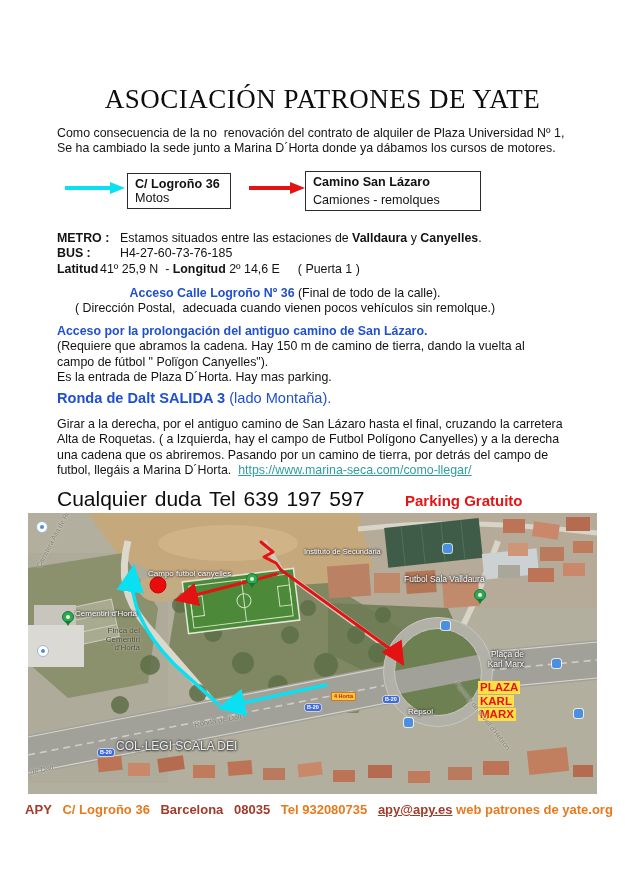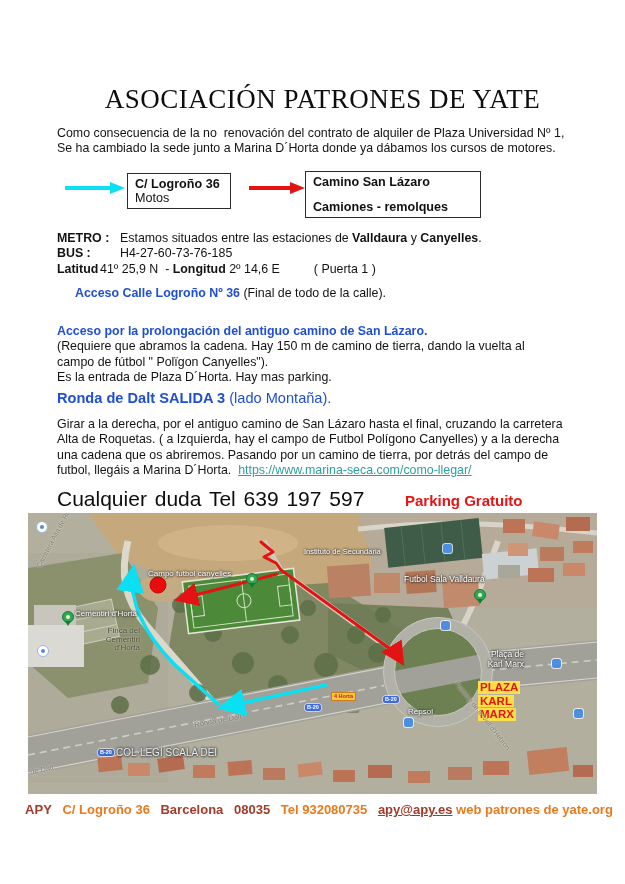--- a/index.html
+++ b/index.html
@@ -72,31 +72,32 @@
     <div class="s">Motos</div>
   </div>
   <div class="abs" style="left:247px;top:181px;">
     <svg width="58" height="14">
         <line x1="2" y1="7" x2="43" y2="7" stroke="#e31313" stroke-width="4"></line>
         <polygon points="43,1 58,7 43,13" fill="#e31313"></polygon>
       </svg>
   </div>
   <div class="abs routebox" style="left:305px;top:171px;min-width:160px;">
     <div class="t">Camino San Lázaro</div>
-    <div class="s" style="margin-top:11px;font-weight:bold;">Camiones - remolques</div>
+    <div class="s" style="margin-top:4px;">Camiones - remolques</div>
   </div>
 
   <div class="abs" style="left:57px;top:231px;">
     <div class="line"><span class="lbl">METRO :</span><span>Estamos situados entre las estaciones de </span><span class="b">Valldaura</span><span> y </span><span class="b">Canyelles</span><span>.</span></div>
     <div class="line"><span class="lbl">BUS :</span><span>H4-27-60-73-76-185</span></div>
-    <div class="line"><span class="lbl2">Latitud</span><span>41º 25,9 N  - </span><span class="b">Longitud</span><span> 2º 14,6 E</span><span style="margin-left:34px;">( Puerta 1 )</span></div>
+    <div class="line"><span class="lbl2">Latitud</span><span>41º 25,9 N  - </span><span class="b">Longitud</span><span> 2º 14,6 E</span><span style="margin-left:18px;">( Puerta 1 )</span></div>
   </div>
 
   <div class="abs" style="left:75px;top:286px;text-align:center;">
     <div class="line"><span class="blue">Acceso Calle Logroño Nº 36</span><span> (Final de todo de la calle).</span></div>
+    <div class="line">( Dirección Postal,  adecuada cuando vienen pocos vehículos sin remolque.)</div>
   </div>
 
   <div class="abs" style="left:57px;top:324px;">
     <div class="line blue">Acceso por la prolongación del antiguo camino de San Lázaro.</div>
     <div class="line">(Requiere que abramos la cadena. Hay 150 m de camino de tierra, dando la vuelta al</div>
     <div class="line">campo de fútbol " Polïgon Canyelles").</div>
     <div class="line">Es la entrada de Plaza D´Horta. Hay mas parking.</div>
   </div>
 
   <div class="abs ronda" style="left:57px;top:390px;"><span class="blue">Ronda de Dalt SALIDA 3</span><span class="bluereg"> (lado Montaña).</span></div>
@@ -247,21 +248,21 @@
     </div>
     <div class="chips" style="position:absolute;left:450px;top:168px;">
       <span>PLAZA</span>
       <span>KARL</span>
       <span>MARX</span>
     </div>
     <span class="ml" style="left:380px;top:194px;">Repsol</span>
     <span class="poi" style="left:376px;top:205px;"></span>
     <span class="ml road" style="left:166px;top:203px;transform:rotate(-10deg);">Ronda de Dalt</span>
     <span class="shield" style="left:70px;top:236px;">B-20</span>
-    <span class="ml" style="left:88px;top:235px;font-size:10px;color:#e8ecf2;">COL·LEGI SCALA DEI</span>
+    <span class="ml" style="left:88px;top:229px;font-size:12px;color:#e8ecf2;">COL·LEGI SCALA DEI</span>
     <span class="shield" style="left:355px;top:183px;">B-20</span>
     <span class="shield" style="left:277px;top:191px;">B-20</span>
     <span class="exitchip" style="left:303px;top:179px;">4 Horta</span>
     <span class="ml road" style="left:2px;top:252px;transform:rotate(-12deg);">de Dalt</span>
     <span class="ml road" style="left:432px;top:166px;transform:rotate(52deg);transform-origin:0 0;font-size:7px;">Passeig de la Vall d'Hebron</span>
     <span class="ml road" style="left:6px;top:52px;transform:rotate(-62deg);transform-origin:0 0;font-size:7px;">Carretera Alta de Roquetes</span>
     <span class="poi" style="left:415px;top:31px;"></span>
     <span class="poi" style="left:413px;top:108px;"></span>
     <span class="poi" style="left:524px;top:146px;"></span>
     <span class="poi" style="left:546px;top:196px;"></span>

